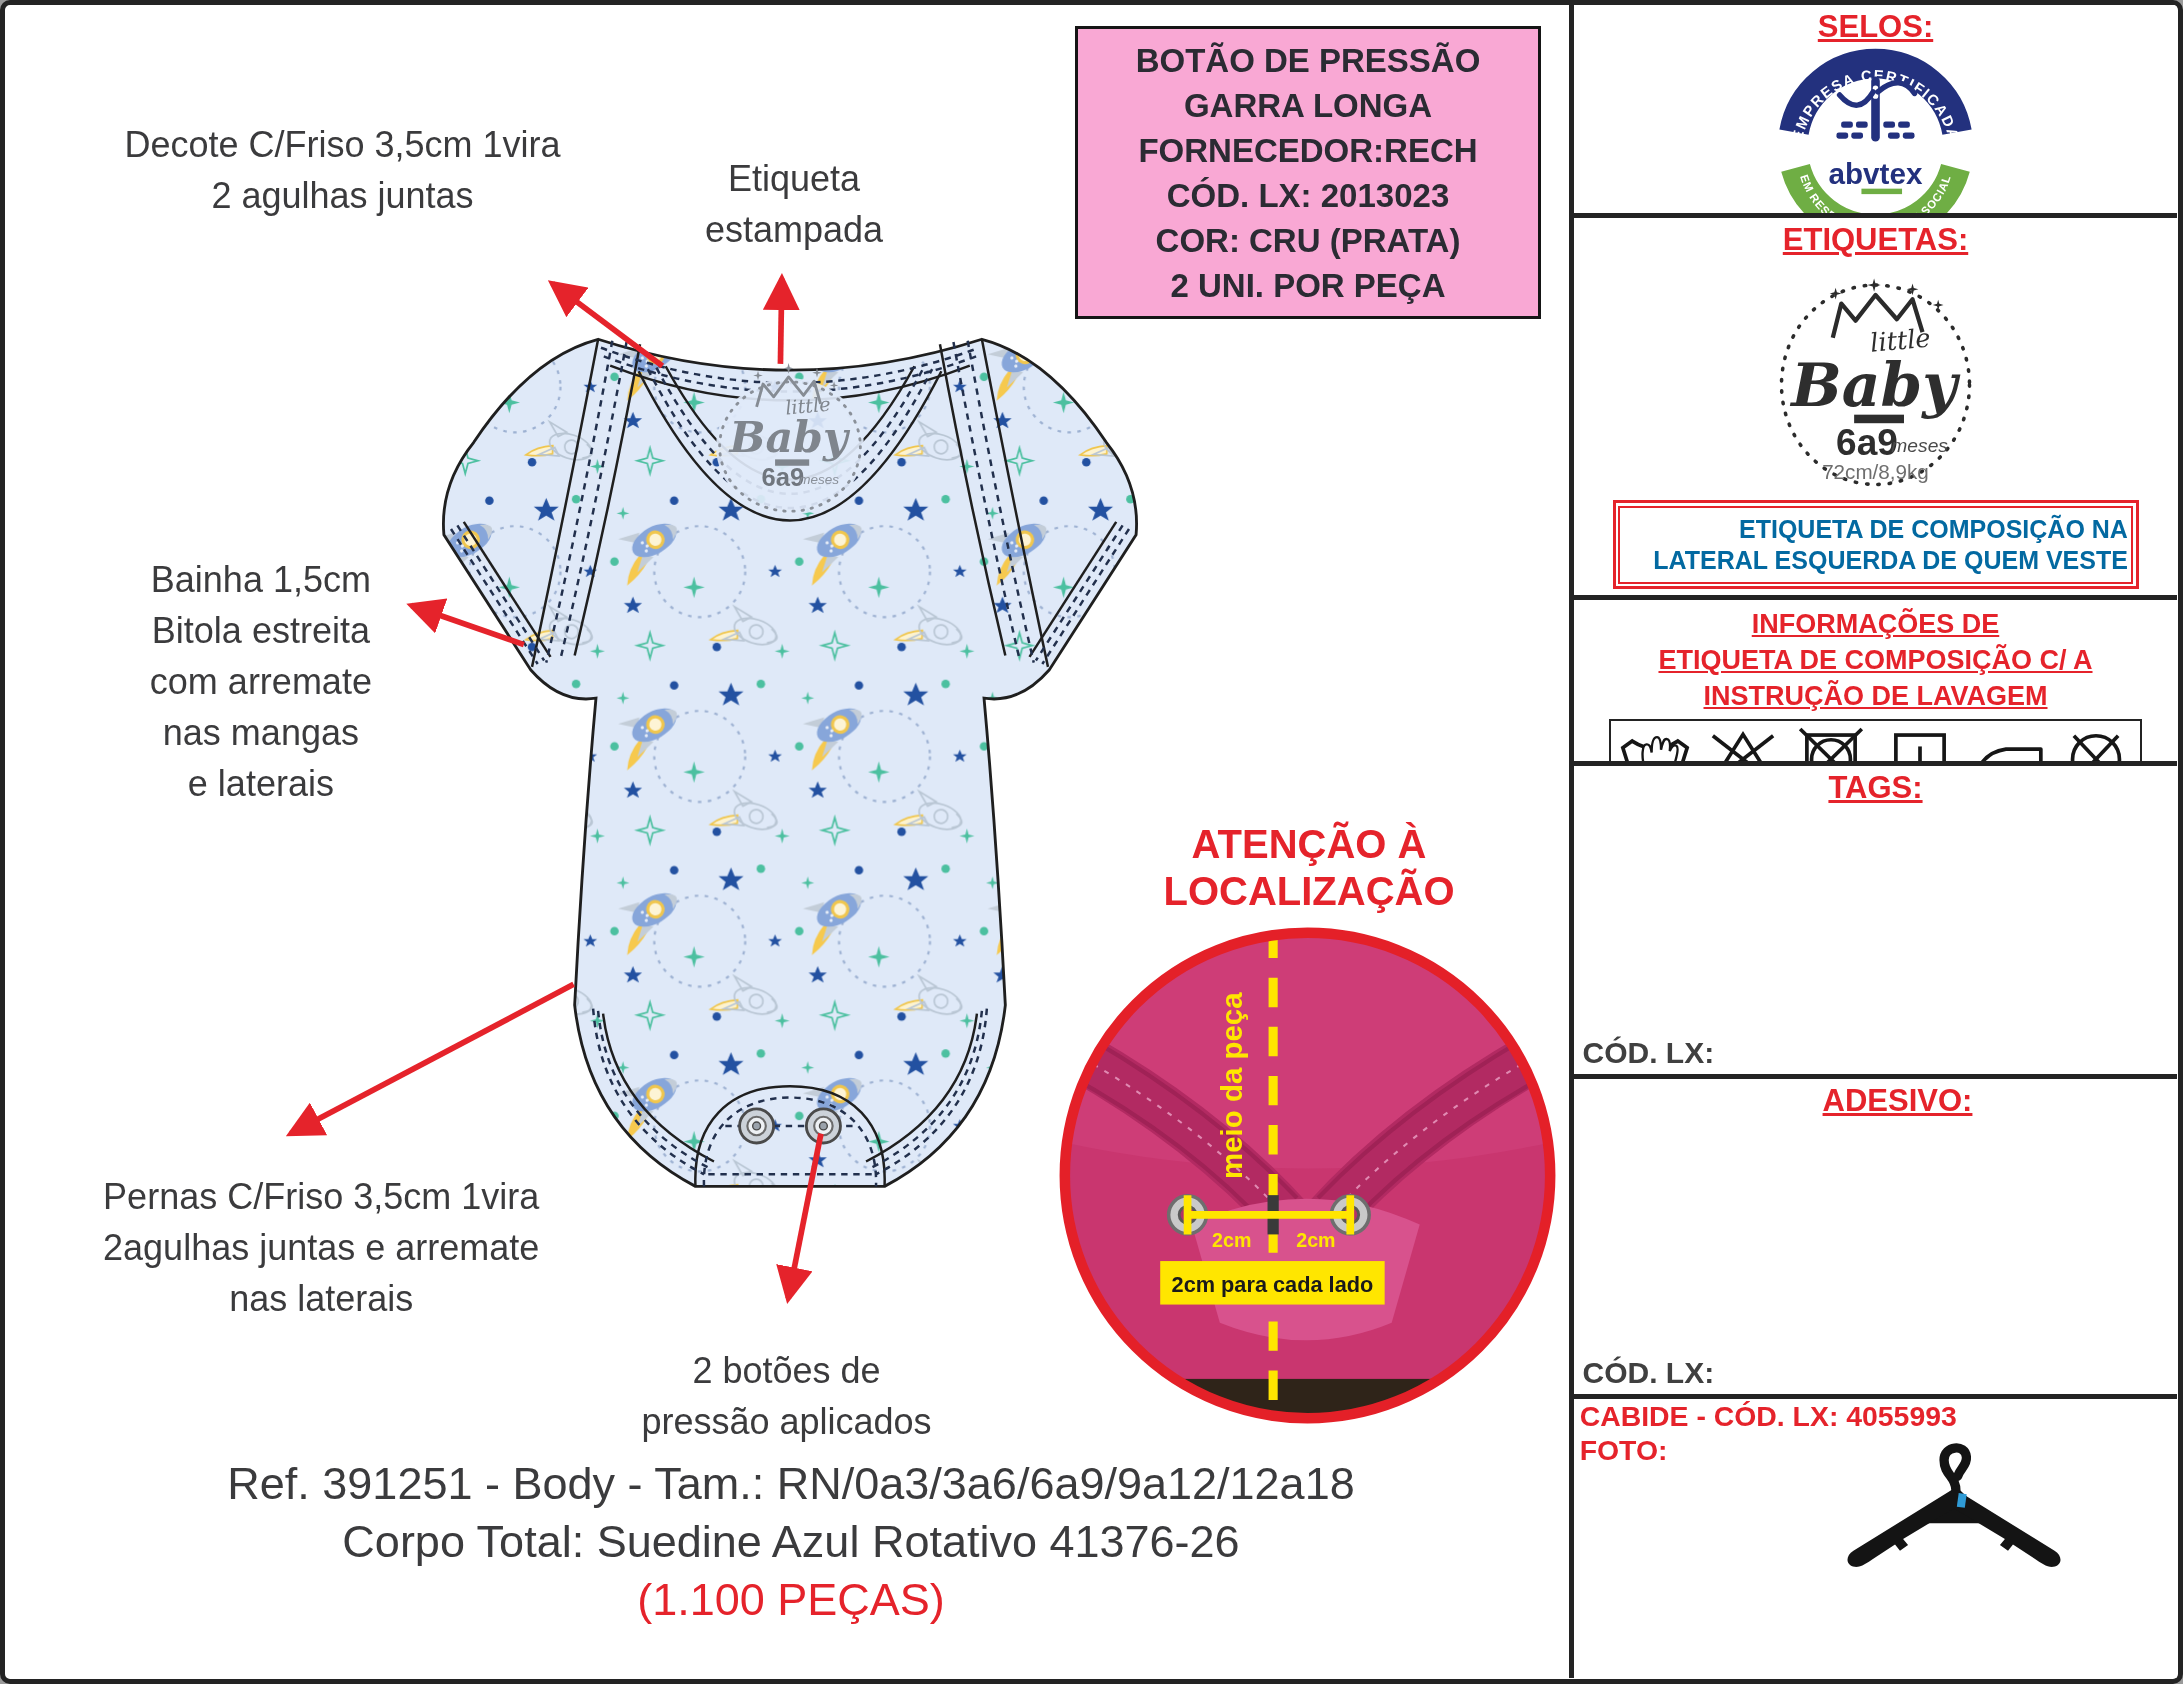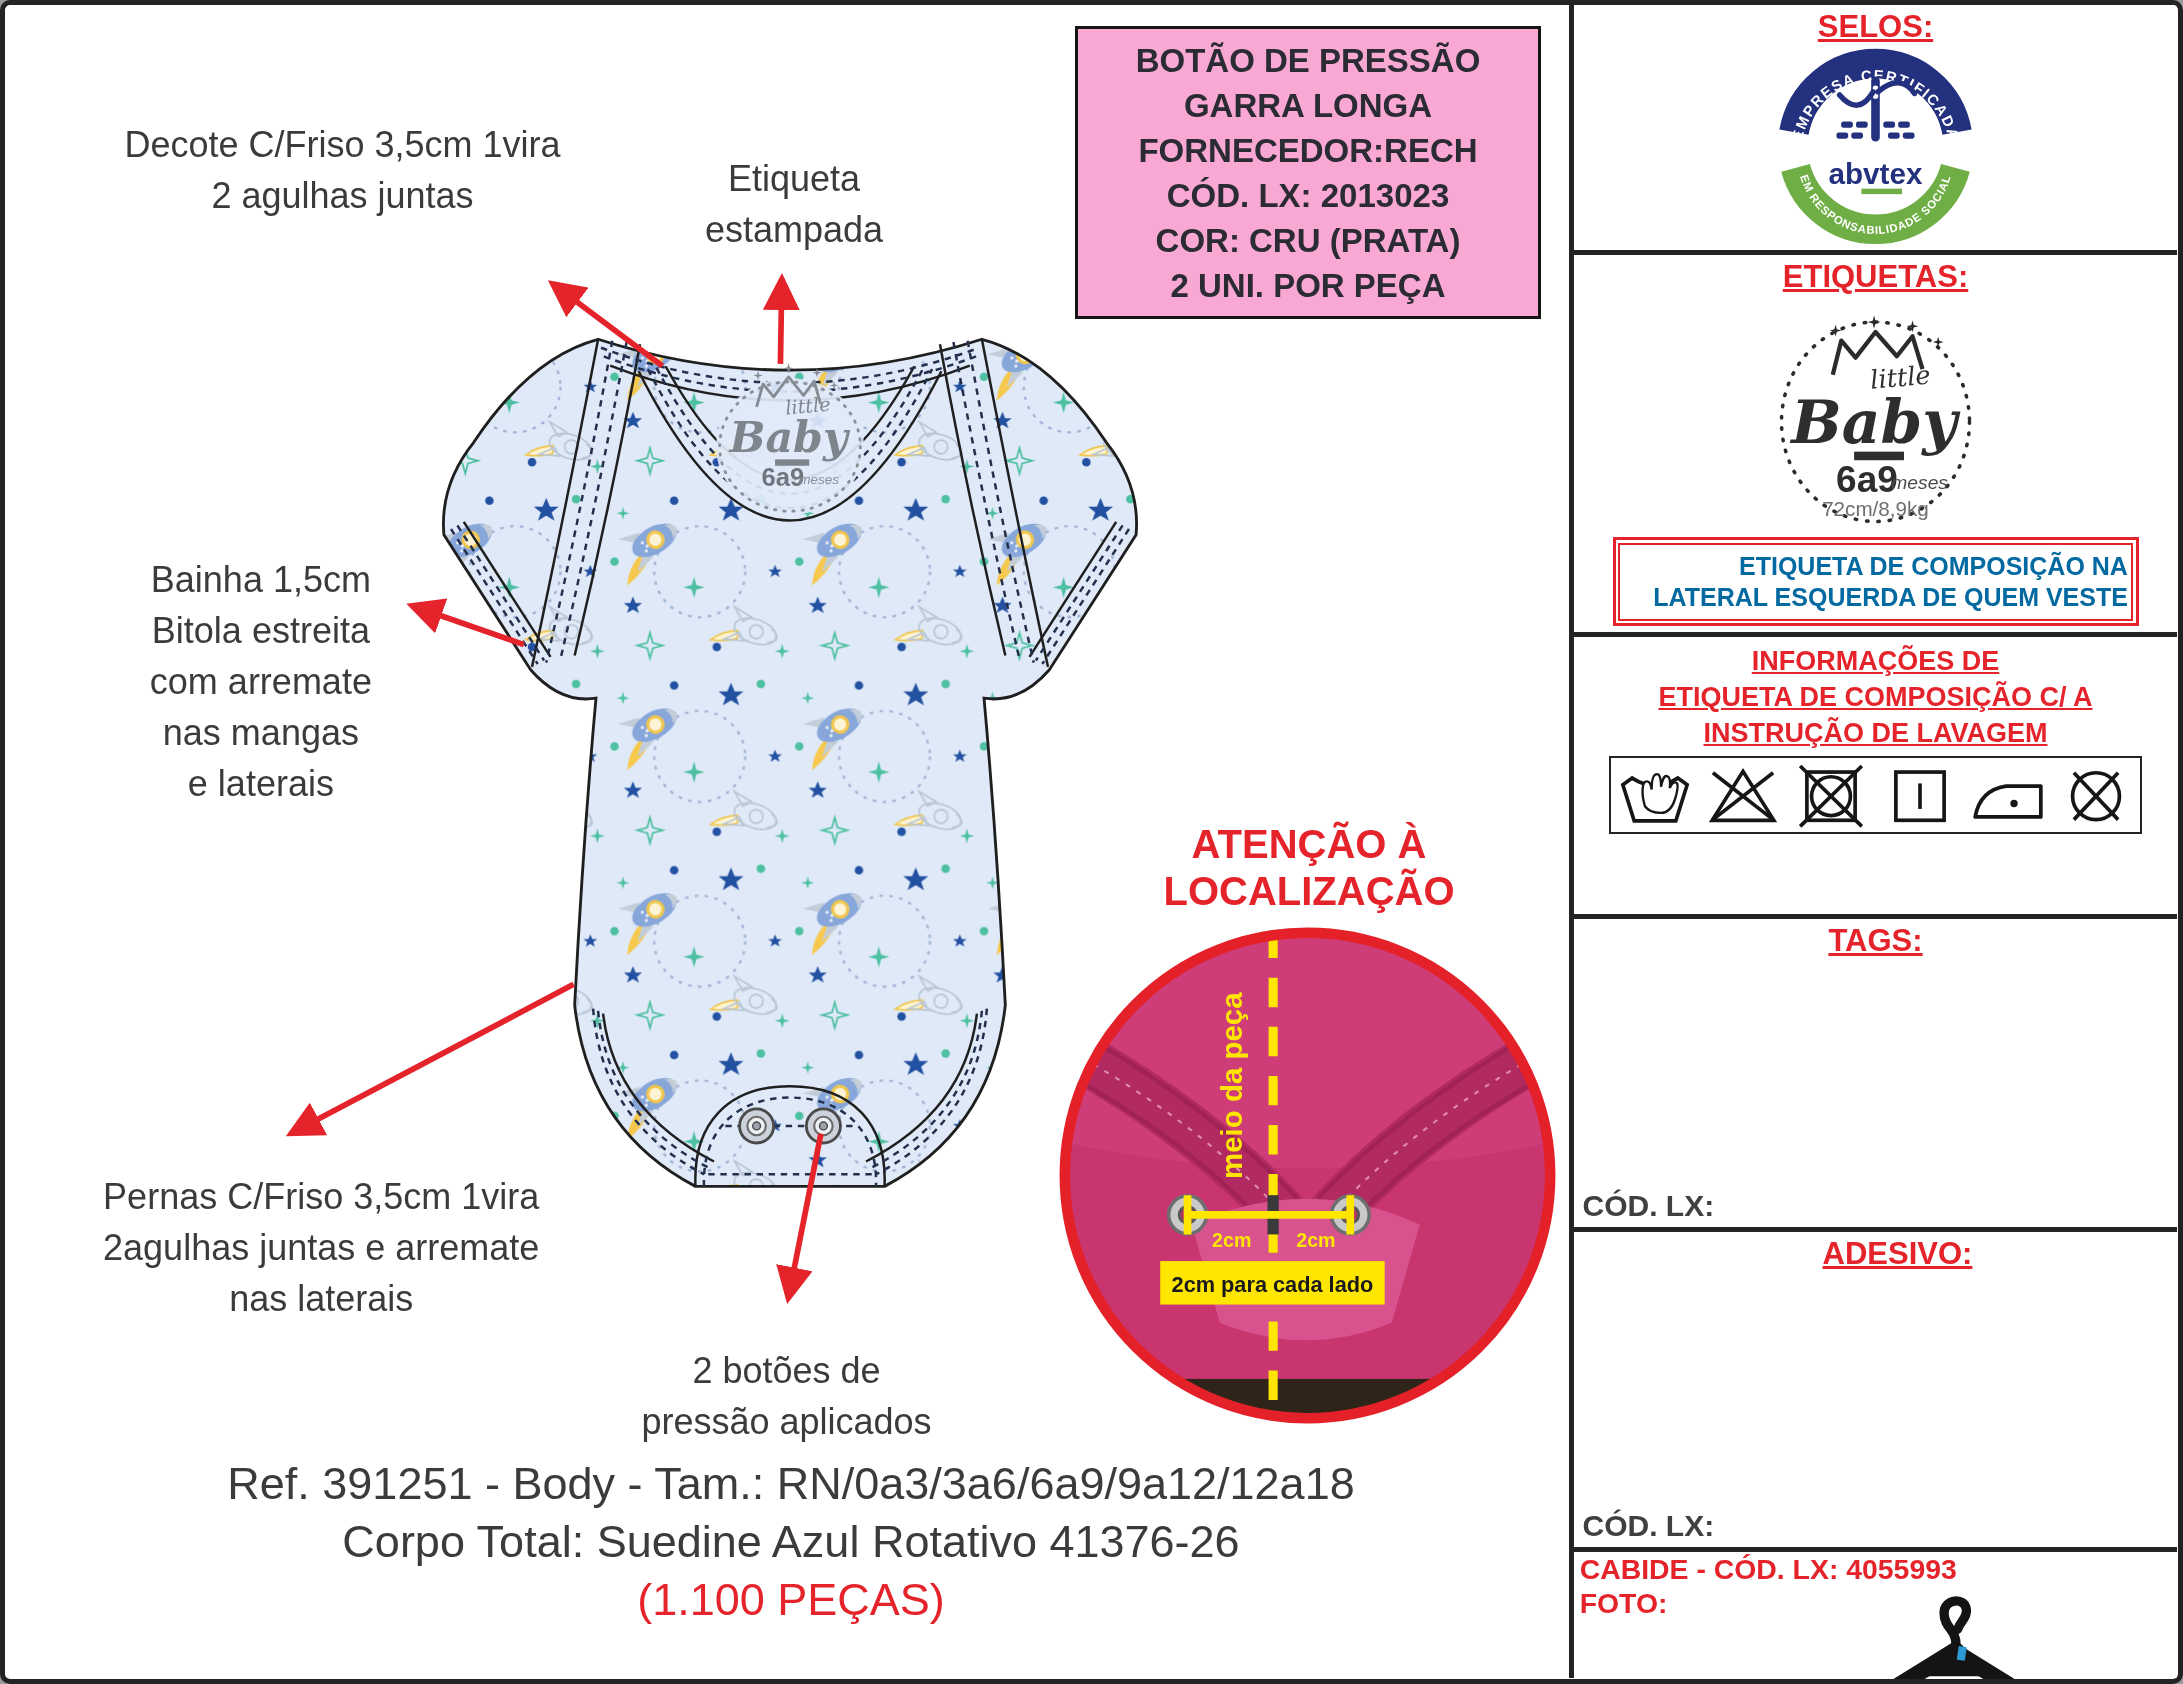--- a/index.html
+++ b/index.html
@@ -271,21 +271,21 @@
       <line x1="925" y1="508" x2="770" y2="392" marker-end="url(#ah)"></line>
       <line x1="1091" y1="505" x2="1093" y2="385" marker-end="url(#ah)"></line>
       <line x1="730" y1="900" x2="572" y2="845" marker-end="url(#ah)"></line>
       <line x1="800" y1="1378" x2="402" y2="1588" marker-end="url(#ah)"></line>
       <line x1="1148" y1="1588" x2="1102" y2="1820" marker-end="url(#ah)"></line>
     </g>
   </svg>
 
   <div class="right-col">
 
-    <div class="panel" style="height:245px;">
+    <div class="panel" style="height:208px;">
       <span class="rc-title">SELOS:</span>
       <svg class="center-svg" viewBox="0 0 260 260" width="203" height="203">
         <defs>
           <path id="arcTop" d="M36,122 A96,96 0 0 1 224,122"></path>
           <path id="arcBot" d="M30,142 A100,100 0 0 0 230,142"></path>
         </defs>
         <circle cx="130" cy="130" r="124" fill="#ffffff"></circle>
         <path d="M25.6,111.6 A106,106 0 0 1 234.4,111.6" fill="none" stroke="#23317e" stroke-width="38"></path>
         <path d="M27.6,157.4 A106,106 0 0 0 232.4,157.4" fill="none" stroke="#6fae44" stroke-width="38"></path>
         <text font-size="19" font-weight="bold" fill="#ffffff" letter-spacing="2">
@@ -333,21 +333,21 @@
         <text x="148" y="276" font-size="52" font-weight="bold" fill="#2e2e2e" text-anchor="middle">6a9</text>
         <text x="222" y="272" font-size="27" font-style="italic" fill="#4a4a4a" text-anchor="middle">meses</text>
         <text x="160" y="310" font-size="29" fill="#6e6e6e" text-anchor="middle">72cm/8,9kg</text>
       </svg>
       <div class="notice-outer">
         <div class="notice-inner pre">ETIQUETA DE COMPOSIÇÃO NA
 LATERAL ESQUERDA DE QUEM VESTE</div>
       </div>
     </div>
 
-    <div class="panel" style="height:282px;">
+    <div class="panel" style="height:166px;">
       <div class="rc-title-multi pre">INFORMAÇÕES DE
 ETIQUETA DE COMPOSIÇÃO C/ A
 INSTRUÇÃO DE LAVAGEM</div>
       <div class="care-box">
         <svg viewBox="0 0 110 100" width="74" height="67">
           <path d="M7,34 L21,24 Q55,46 89,24 L103,34 L86,88 L24,88 Z" fill="none" stroke="#161616" stroke-width="5.5"></path>
           <path d="M40,66 C34,46 36,30 42,29 C47,28 49,34 50,41 C50,29 52,18 58,18 C63,18 64,26 64,37
                    C66,27 68,20 73,21 C78,22 78,30 77,39 C80,32 83,29 87,31 C91,34 88,45 85,55
                    C81,68 75,76 64,76 C54,76 45,73 40,66 Z" fill="#ffffff" stroke="#161616" stroke-width="3.5"></path>
         </svg>

